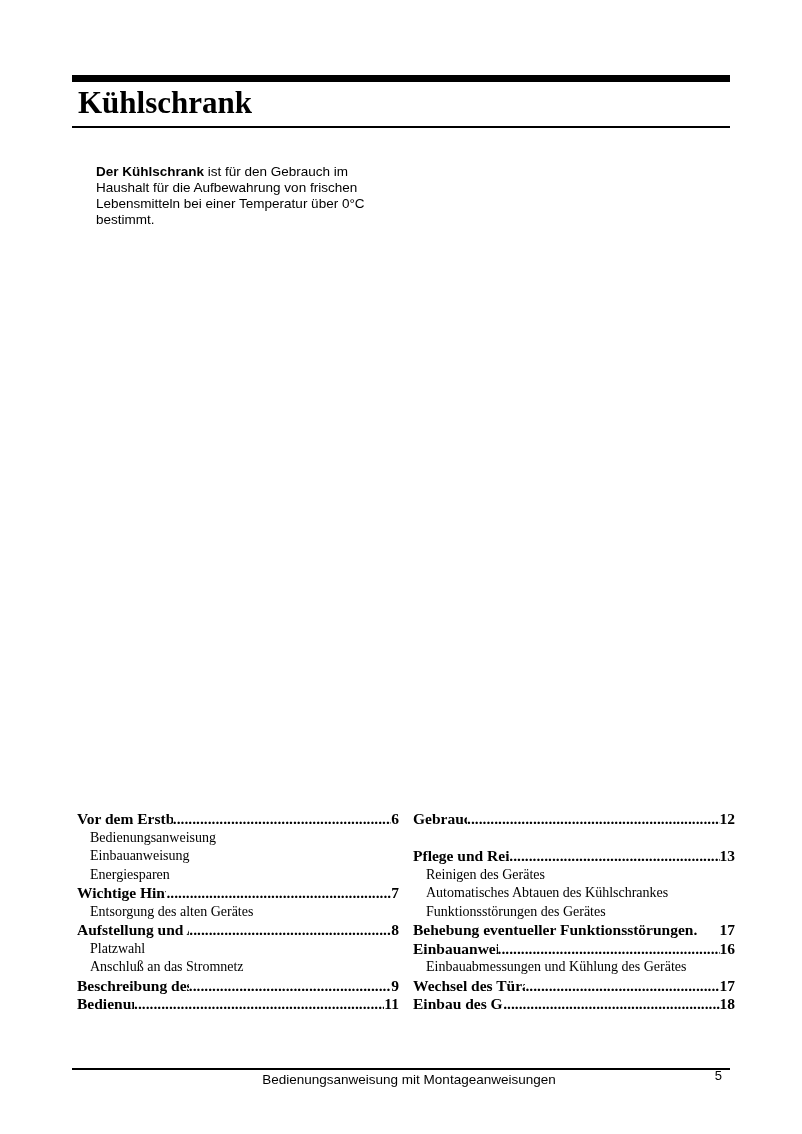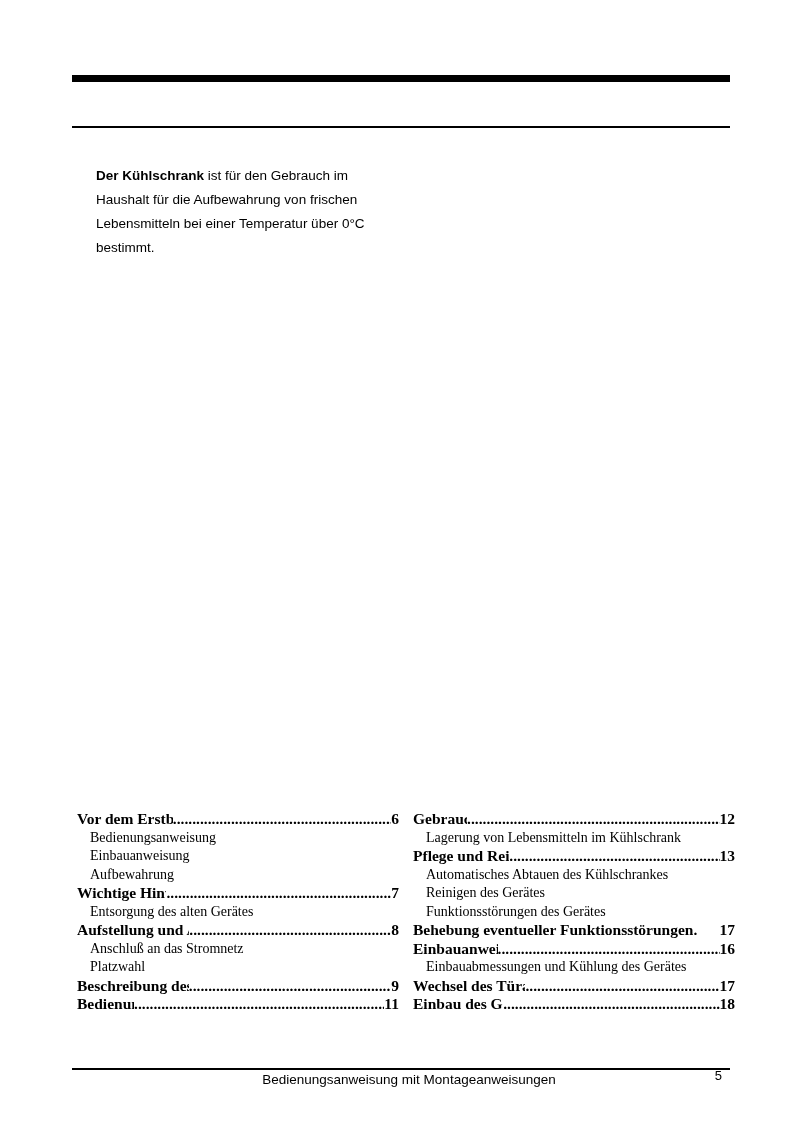--- a/index.html
+++ b/index.html
@@ -13,21 +13,21 @@
   }
   .page { position: absolute; left: 0; top: 0; width: 802px; height: 1134px; background: #fff; }
 
   .top-bar    { position: absolute; left: 72px; top: 75px;  width: 658px; height: 7px; background: #000; }
   .doc-title  { position: absolute; left: 78px; top: 85px;  font-size: 31px; font-weight: bold; font-family: "Liberation Serif", serif; }
   .title-rule { position: absolute; left: 72px; top: 126px; width: 658px; height: 2px; background: #000; }
 
   .intro {
     position: absolute; left: 96px; top: 164px; width: 282px;
     font-family: "Liberation Sans", sans-serif;
-    font-size: 13.5px; line-height: 24px;
+    font-size: 13.5px; line-height: 16px;
   }
   .intro b { font-weight: bold; }
 
   .toc { position: absolute; left: 77px; top: 810px; width: 658px; display: flex; gap: 14px; }
   .toc-col { width: 322px; }
 
   .toc-row { display: flex; white-space: nowrap; line-height: 18.5px; }
   .toc-main { font-weight: bold; font-size: 15.5px; }
   .toc-sub  { font-size: 14px; padding-left: 13px; }
   .toc-label { flex: 0 1 auto; overflow: hidden; }
@@ -44,20 +44,21 @@
     font-family: "Liberation Sans", sans-serif; font-size: 13px;
   }
 </style>
 </head>
 <body>
 
 <div class="page">
 
   <div class="top-bar"></div>
 
+  <h1 class="doc-title">Kühlschrank</h1>
 
   <div class="title-rule"></div>
 
   <p class="intro"><b>Der Kühlschrank</b><span> ist für den Gebrauch im Haushalt für die Aufbewahrung von frischen Lebensmitteln bei einer Temperatur über 0°C bestimmt.</span></p>
 
   <div class="toc">
     <div class="toc-col">
         <div class="toc-row toc-main">
     <span class="toc-label">Vor dem Erstbetrieb</span>
     <span class="toc-dots">................................................................................</span>
@@ -67,46 +68,46 @@
     <span class="toc-label">Bedienungsanweisung</span>
     <span class="toc-dots"></span>
     <span class="toc-page"></span>
   </div>
         <div class="toc-row toc-sub">
     <span class="toc-label">Einbauanweisung</span>
     <span class="toc-dots"></span>
     <span class="toc-page"></span>
   </div>
         <div class="toc-row toc-sub">
-    <span class="toc-label">Aufbewahrung</span>
+    <span class="toc-label">Energiesparen</span>
     <span class="toc-dots"></span>
     <span class="toc-page"></span>
   </div>
         <div class="toc-row toc-main">
     <span class="toc-label">Wichtige Hinweise</span>
     <span class="toc-dots">................................................................................</span>
     <span class="toc-page">7</span>
   </div>
         <div class="toc-row toc-sub">
     <span class="toc-label">Entsorgung des alten Gerätes</span>
     <span class="toc-dots"></span>
     <span class="toc-page"></span>
   </div>
         <div class="toc-row toc-main">
     <span class="toc-label">Aufstellung und Anschluß</span>
     <span class="toc-dots">................................................................................</span>
     <span class="toc-page">8</span>
   </div>
         <div class="toc-row toc-sub">
-    <span class="toc-label">Anschluß an das Stromnetz</span>
+    <span class="toc-label">Platzwahl</span>
     <span class="toc-dots"></span>
     <span class="toc-page"></span>
   </div>
         <div class="toc-row toc-sub">
-    <span class="toc-label">Platzwahl</span>
+    <span class="toc-label">Anschluß an das Stromnetz</span>
     <span class="toc-dots"></span>
     <span class="toc-page"></span>
   </div>
         <div class="toc-row toc-main">
     <span class="toc-label">Beschreibung des Gerätes</span>
     <span class="toc-dots">................................................................................</span>
     <span class="toc-page">9</span>
   </div>
         <div class="toc-row toc-main">
     <span class="toc-label">Bedienung</span>
@@ -114,36 +115,35 @@
     <span class="toc-page">11</span>
   </div>
       </div>
     <div class="toc-col">
         <div class="toc-row toc-main">
     <span class="toc-label">Gebrauch</span>
     <span class="toc-dots">................................................................................</span>
     <span class="toc-page">12</span>
   </div>
         <div class="toc-row toc-sub">
-    <span class="toc-label">Lagerung von Lebensmitteln im Kühlschrank</span>
     <span class="toc-dots"></span>
     <span class="toc-page"></span>
   </div>
         <div class="toc-row toc-main">
     <span class="toc-label">Pflege und Reinigung</span>
     <span class="toc-dots">................................................................................</span>
     <span class="toc-page">13</span>
   </div>
         <div class="toc-row toc-sub">
-    <span class="toc-label">Automatisches Abtauen des Kühlschrankes</span>
+    <span class="toc-label">Reinigen des Gerätes</span>
     <span class="toc-dots"></span>
     <span class="toc-page"></span>
   </div>
         <div class="toc-row toc-sub">
-    <span class="toc-label">Reinigen des Gerätes</span>
+    <span class="toc-label">Automatisches Abtauen des Kühlschrankes</span>
     <span class="toc-dots"></span>
     <span class="toc-page"></span>
   </div>
         <div class="toc-row toc-sub">
     <span class="toc-label">Funktionsstörungen des Gerätes</span>
     <span class="toc-dots"></span>
     <span class="toc-page"></span>
   </div>
         <div class="toc-row toc-main">
     <span class="toc-label">Behebung eventueller Funktionsstörungen</span>

